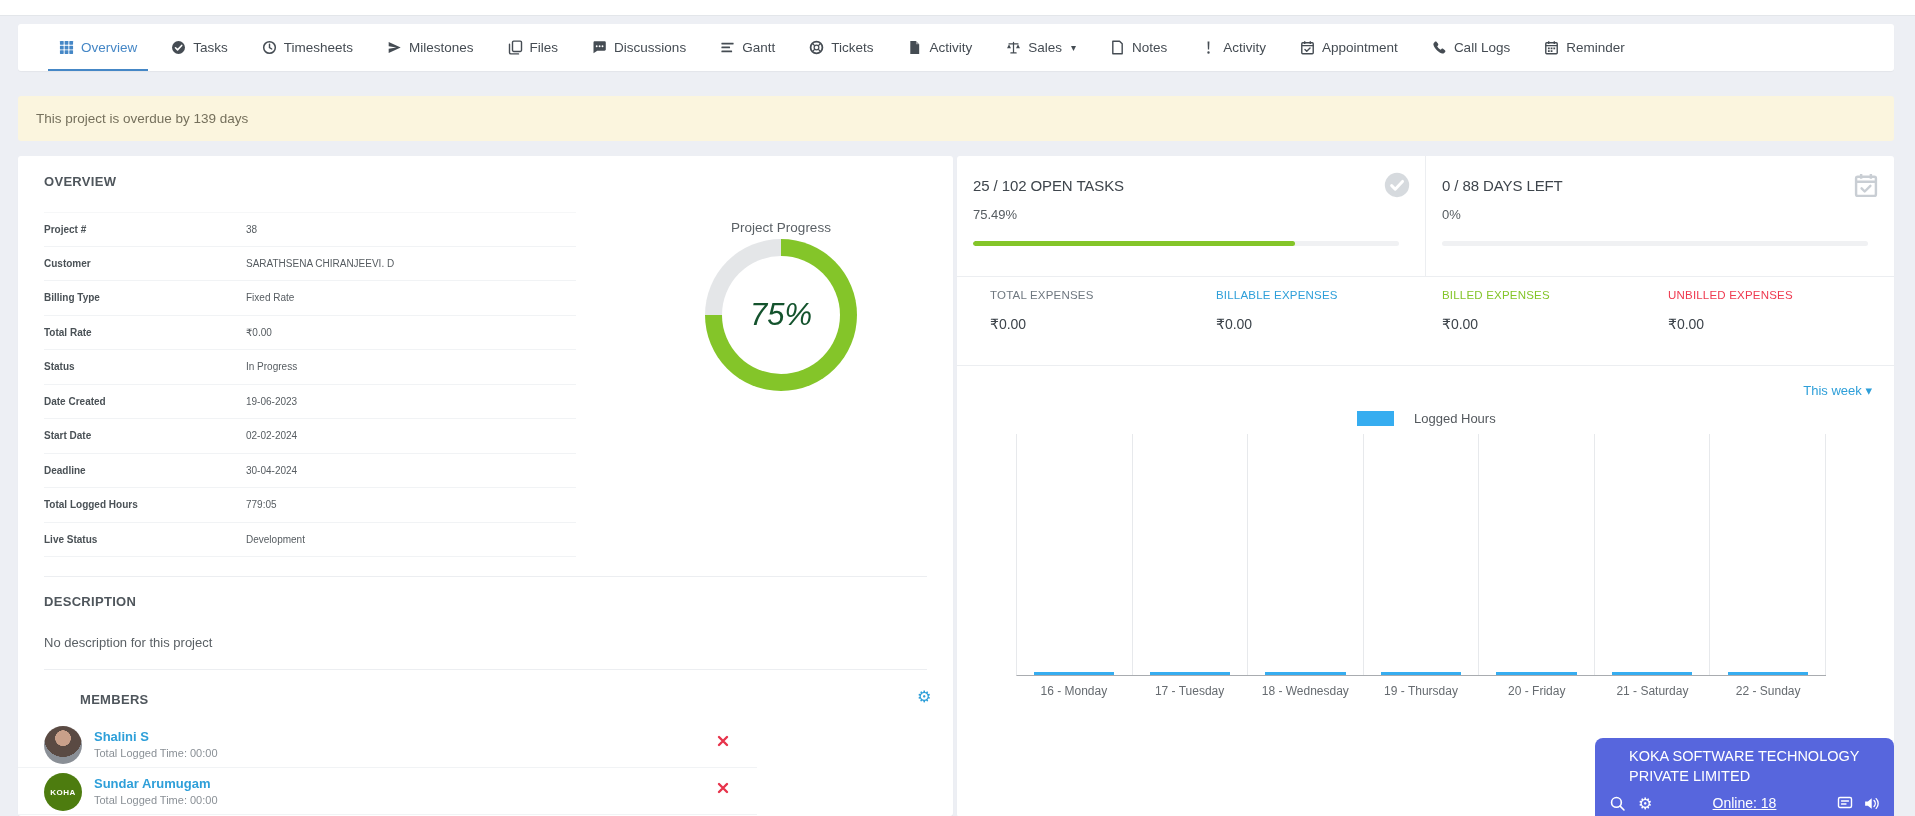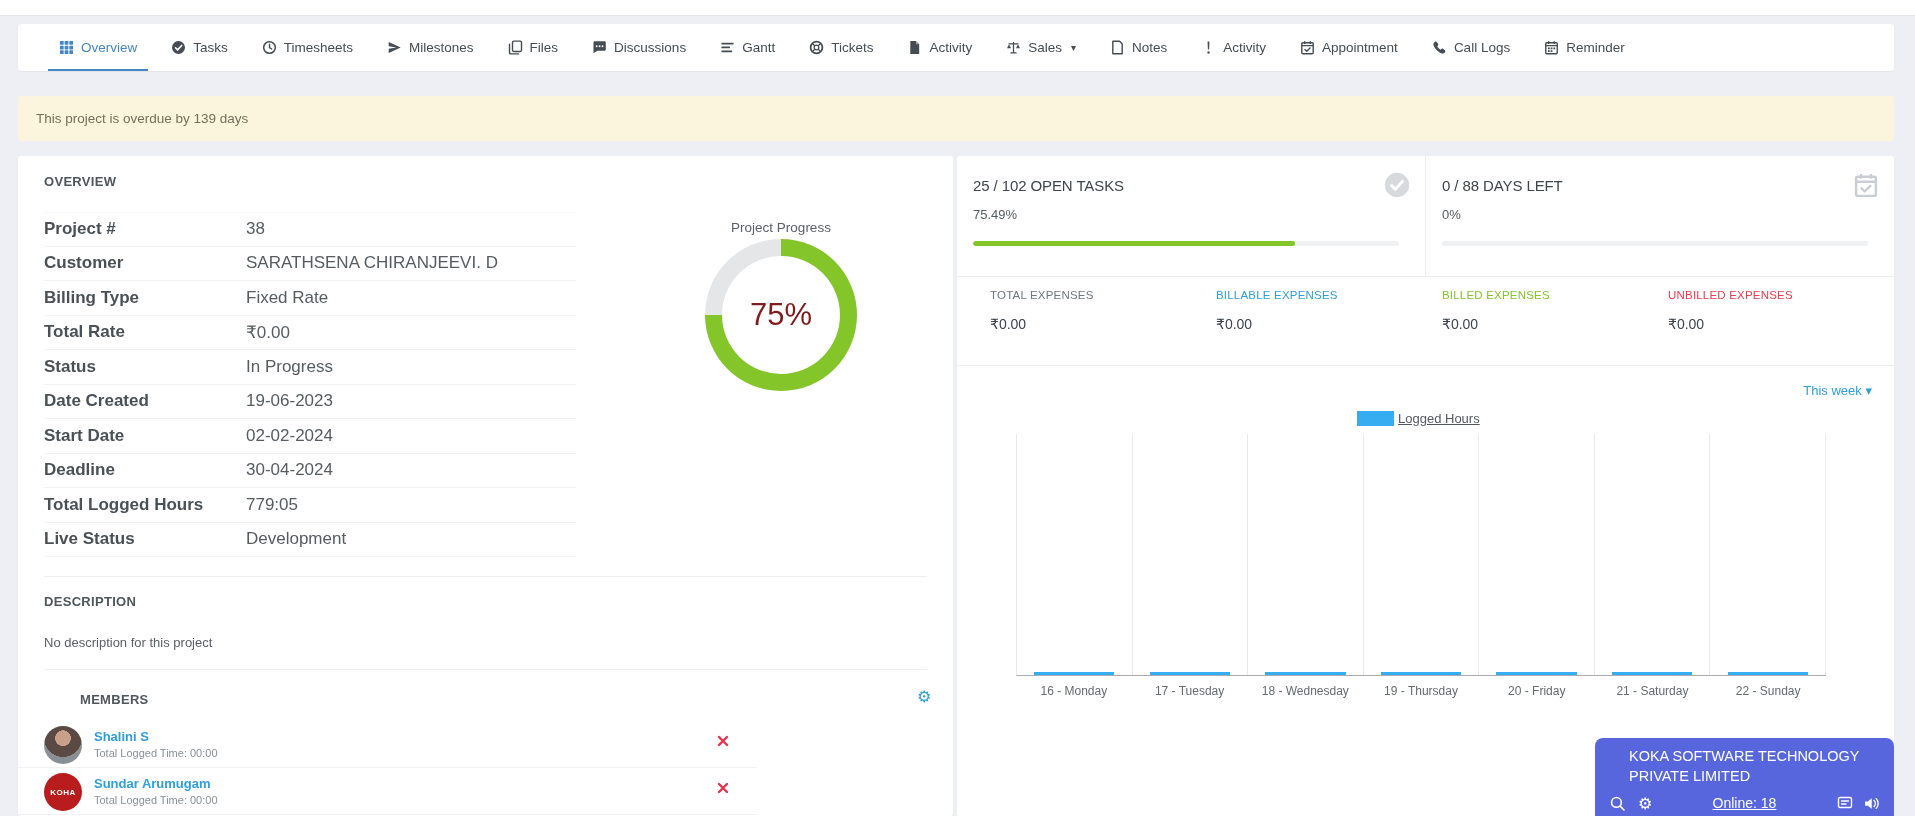--- a/index.html
+++ b/index.html
@@ -28,33 +28,33 @@
   
   .card { background:#fff; border-radius:3px; box-shadow:0 1px 1px rgba(0,0,0,.04); }
   #left-card  { left:18px;  top:156px; width:935px; height:660px; overflow:hidden; }
   #right-card { left:957px; top:156px; width:937px; height:661px; overflow:hidden; }
 
   .section-heading { font-size:13px; font-weight:700; color:#4f565c; letter-spacing:.3px; }
 
   
   #overview-heading { left:26px; top:18px; }
   #overview-table { left:26px; top:56px; width:532px; }
-  .orow { display:flex; align-items:center; height:34.5px; border-bottom:1px solid #f1f3f5; font-size:17px; }
+  .orow { display:flex; align-items:center; height:34.5px; border-bottom:1px solid #f1f3f5; font-size:10px; }
   .orow:first-child { border-top:1px solid #f6f7f8; }
   .orow .olabel { width:202px; font-weight:600; color:#4a5156; }
   .orow .ovalue { color:#565c61; }
   .link { color:#2e9fd9; cursor:pointer; text-decoration:none; }
 
   
   #progress-wrap { left:647px; top:64px; width:232px; text-align:center; }
   #progress-label { font-size:13.5px; color:#5b6166; margin-bottom:4px; }
   #donut { position:relative; width:152px; height:152px; border-radius:50%; margin:0 auto; }
   #donut-hole { position:absolute; left:17px; top:17px; width:118px; height:118px; border-radius:50%; background:#fff;
                 display:flex; align-items:center; justify-content:center; }
-  #donut-text { font-size:31px; font-weight:500; color:#7f1d1d; }
+  #donut-text { font-size:31px; font-weight:500; color:#14532d;font-style:italic; }
 
   .divider-h { left:26px; width:883px; height:1px; background:#eceef1; }
 
   #description-heading { left:26px; top:438px; }
   #description-text { left:26px; top:479px; font-size:13px; color:#5a6065; }
 
   #members-heading { left:26px; top:536px;padding-left:36px; }
   #members-gear { left:899px; top:533px; font-size:16px; color:#2e9fd9; cursor:pointer; line-height:1; }
 
   #members-list { left:0; top:565px; width:739px; }
@@ -77,21 +77,21 @@
   .pbar-fill { height:100%; border-radius:3px; background:#84c529; }
 
   
   #expenses-row { left:0; top:121px; width:937px; height:89px; border-bottom:1px solid #eceef1; display:flex; position:absolute; padding-left:33px; }
   .exp-col { flex:1; position:relative; }
   .exp-label { position:absolute; left:0; top:12px; font-size:11.5px; font-weight:500; letter-spacing:.2px; }
   .exp-value { position:absolute; left:0; top:39px; font-size:14px; color:#3c434a; }
 
   
   #this-week { right:22px; top:227px; font-size:13px; color:#2e9fd9; cursor:pointer; }
-  #legend { left:400px; top:255px; display:flex; align-items:center; gap:4px;text-decoration:underline; }
+  #legend { left:400px; top:255px; display:flex; align-items:center; gap:20px; }
   #legend-swatch { width:37px; height:15px; background:#36adf0; }
   #legend-label { font-size:13px; color:#54595e; }
   #yaxis { left:0; top:0; }
   #plot { left:59px; top:278px; width:810px; height:242px; border-left:1px solid #e7e9ec; border-bottom:1px solid #a9acb0; display:flex; }
   .chart-col { flex:1; position:relative; border-right:1px solid #e7e9ec; }
   .bar { position:absolute; left:15%; width:70%; bottom:0; background:#36adf0; }
   #xlabels { left:59px; top:528px; width:810px; display:flex; }
   .xlabel { flex:1; text-align:center; font-size:12px; color:#666b70; }
 
   
@@ -309,21 +309,21 @@
     <div id="members-list" class="abs">
         <div class="member-row">
           <span class="avatar photo"></span>
           <span class="member-name link">Shalini S</span>
           <span class="member-time">Total Logged Time: 00:00</span>
           <span class="member-remove"><svg viewBox="0 0 12 12" width="12" height="12">
               <path d="M2 2l8 8M10 2l-8 8" stroke="#e7334b" stroke-width="2.4" stroke-linecap="round"></path>
             </svg></span>
         </div>
         <div class="member-row">
-          <span class="avatar logo" style="background:#b91c1c">KOHA</span>
+          <span class="avatar logo" style="background:#4d7c0f">KOHA</span>
           <span class="member-name link">Sundar Arumugam</span>
           <span class="member-time">Total Logged Time: 00:00</span>
           <span class="member-remove"><svg viewBox="0 0 12 12" width="12" height="12">
               <path d="M2 2l8 8M10 2l-8 8" stroke="#e7334b" stroke-width="2.4" stroke-linecap="round"></path>
             </svg></span>
         </div>
       </div>
   </div>
 
   <div id="right-card" class="abs card">

